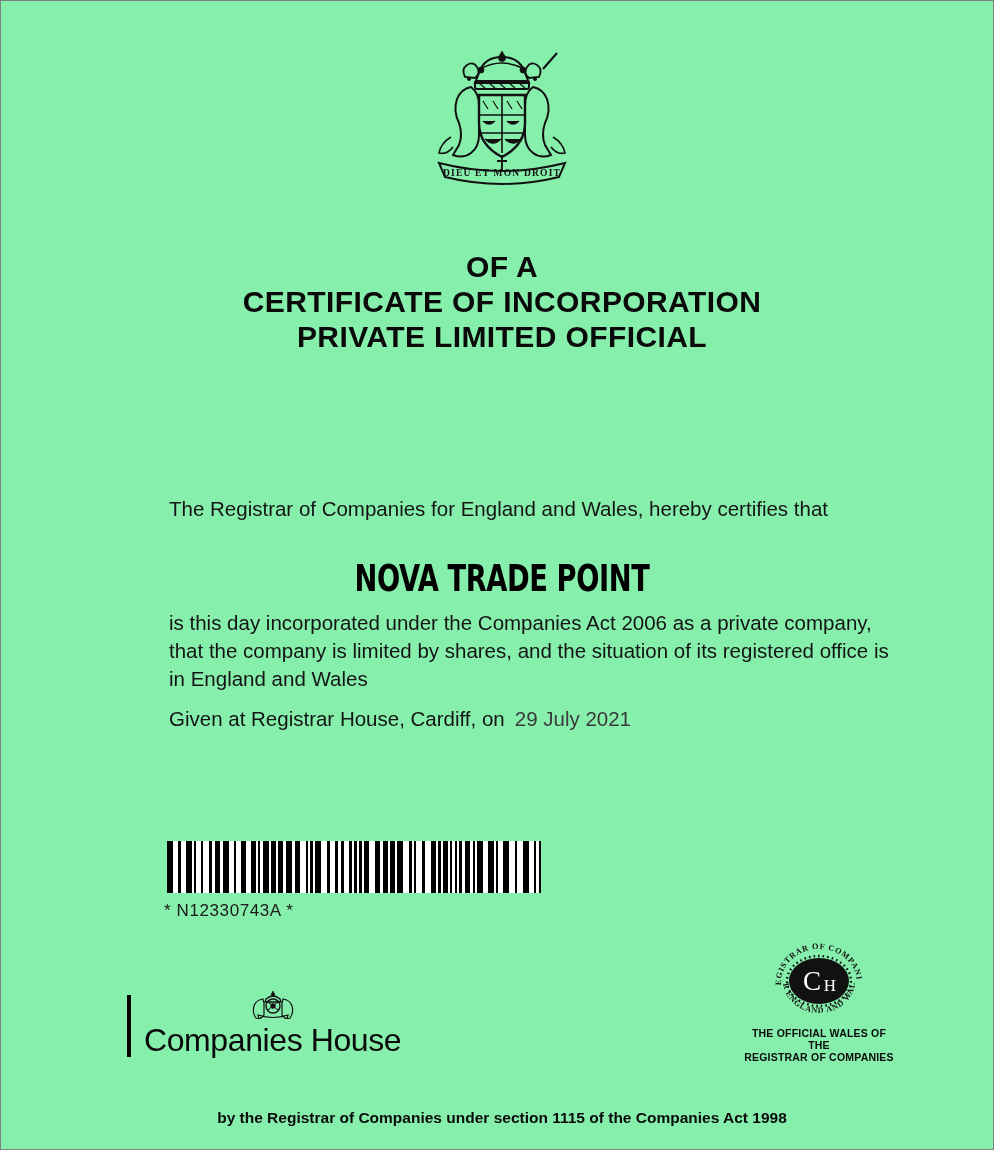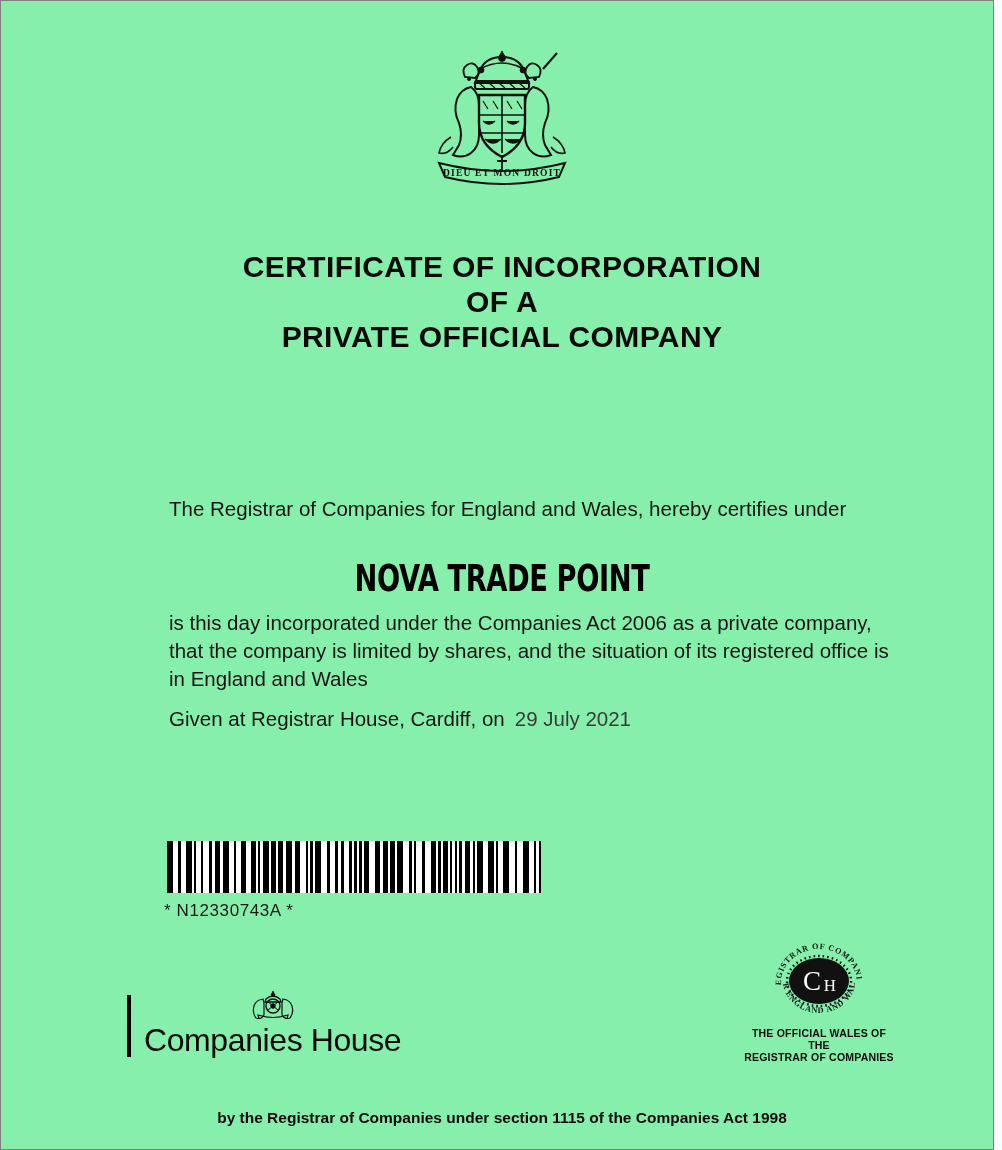--- a/index.html
+++ b/index.html
@@ -215,27 +215,27 @@
         <path d="M144 94 q10 6 12 16 q-8 2 -14 -6" fill="none" stroke-width="1.6"></path>
 
         <path d="M30 120 q63 16 126 0 l-6 14 q-57 14 -114 0 z" fill="none" stroke-width="2"></path>
         <path d="M93 112 l0 16 M88 118 l10 0" stroke-width="1.8"></path>
       </g>
       <text x="93" y="133" font-family="'Liberation Serif', serif" font-size="9.5" font-weight="bold" text-anchor="middle" fill="#111" letter-spacing="1.2">DIEU ET MON DROIT</text>
     </svg>
   </div>
 
   <div class="title-block">
+    <div class="title-line">OF A</div>
     <div class="title-line">CERTIFICATE OF INCORPORATION</div>
-    <div class="title-line">OF A</div>
-    <div class="title-line">PRIVATE OFFICIAL COMPANY</div>
-  </div>
-
-
-  <div class="body-text" id="intro">The Registrar of Companies for England and Wales, hereby certifies under</div>
+    <div class="title-line">PRIVATE LIMITED OFFICIAL</div>
+  </div>
+
+
+  <div class="body-text" id="intro">The Registrar of Companies for England and Wales, hereby certifies that</div>
 
   <div class="company-name">NOVA TRADE POINT</div>
 
   <div class="body-text" id="clause">is this day incorporated under the Companies Act 2006 as a private company, that the company is limited by shares, and the situation of its registered office is in England and Wales</div>
 
   <div class="body-text" id="given">
     <span>Given at Registrar House, Cardiff, on</span><span class="given-date">29 July 2021</span>
   </div>
 
   <div class="barcode">

